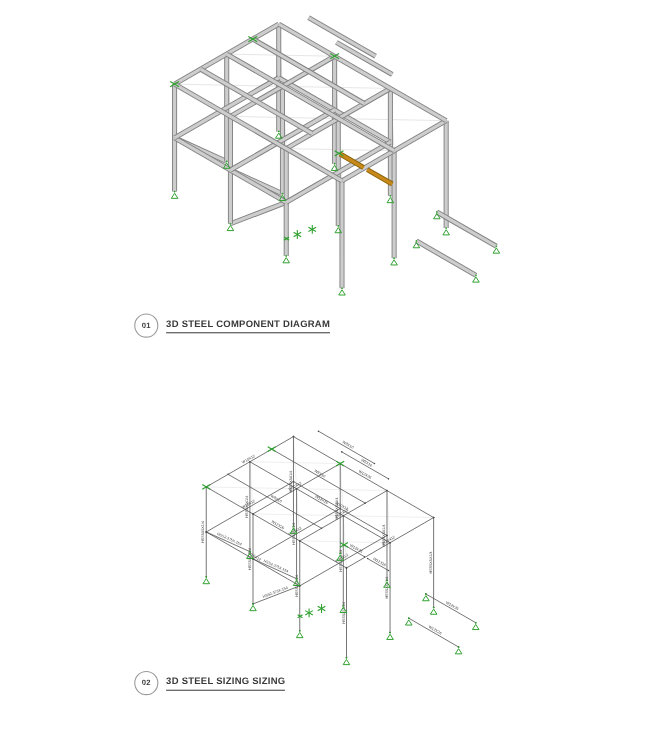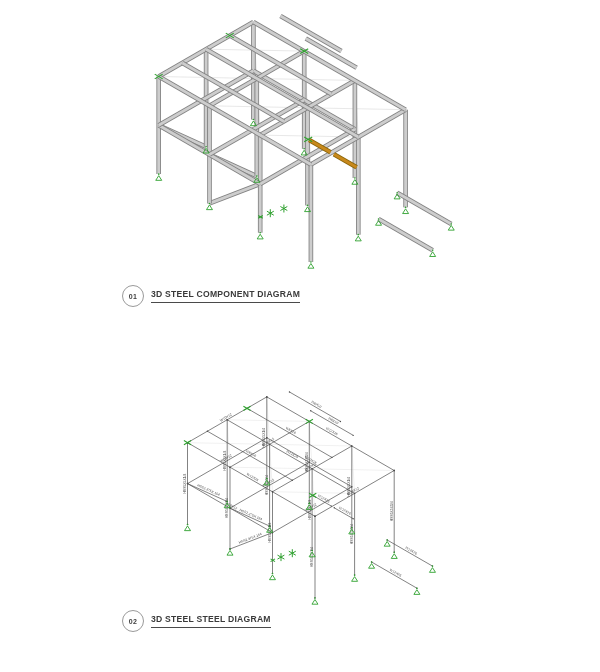--- a/index.html
+++ b/index.html
@@ -393,16 +393,16 @@
           <line x1="172.4" y1="171.1" x2="165.5" y2="175.1" stroke="#2fa12f" stroke-width="1"></line>
           <line x1="176.8" y1="167.2" x2="183.8" y2="171.2" stroke="#2fa12f" stroke-width="1"></line>
           <line x1="180.3" y1="165.2" x2="180.3" y2="173.2" stroke="#2fa12f" stroke-width="1"></line>
           <line x1="183.8" y1="167.2" x2="176.8" y2="171.2" stroke="#2fa12f" stroke-width="1"></line>
         </g>
       </svg>
   </figure>
 
   <div class="callout" style="left:122px;top:610px;">
     <span class="callout-circle">02</span>
-    <span class="callout-title">3D STEEL STEEL DIAGRAM</span>
+    <span class="callout-title">3D STEEL SIZING SIZING</span>
   </div>
 
 </div>
 
 </body></html>

